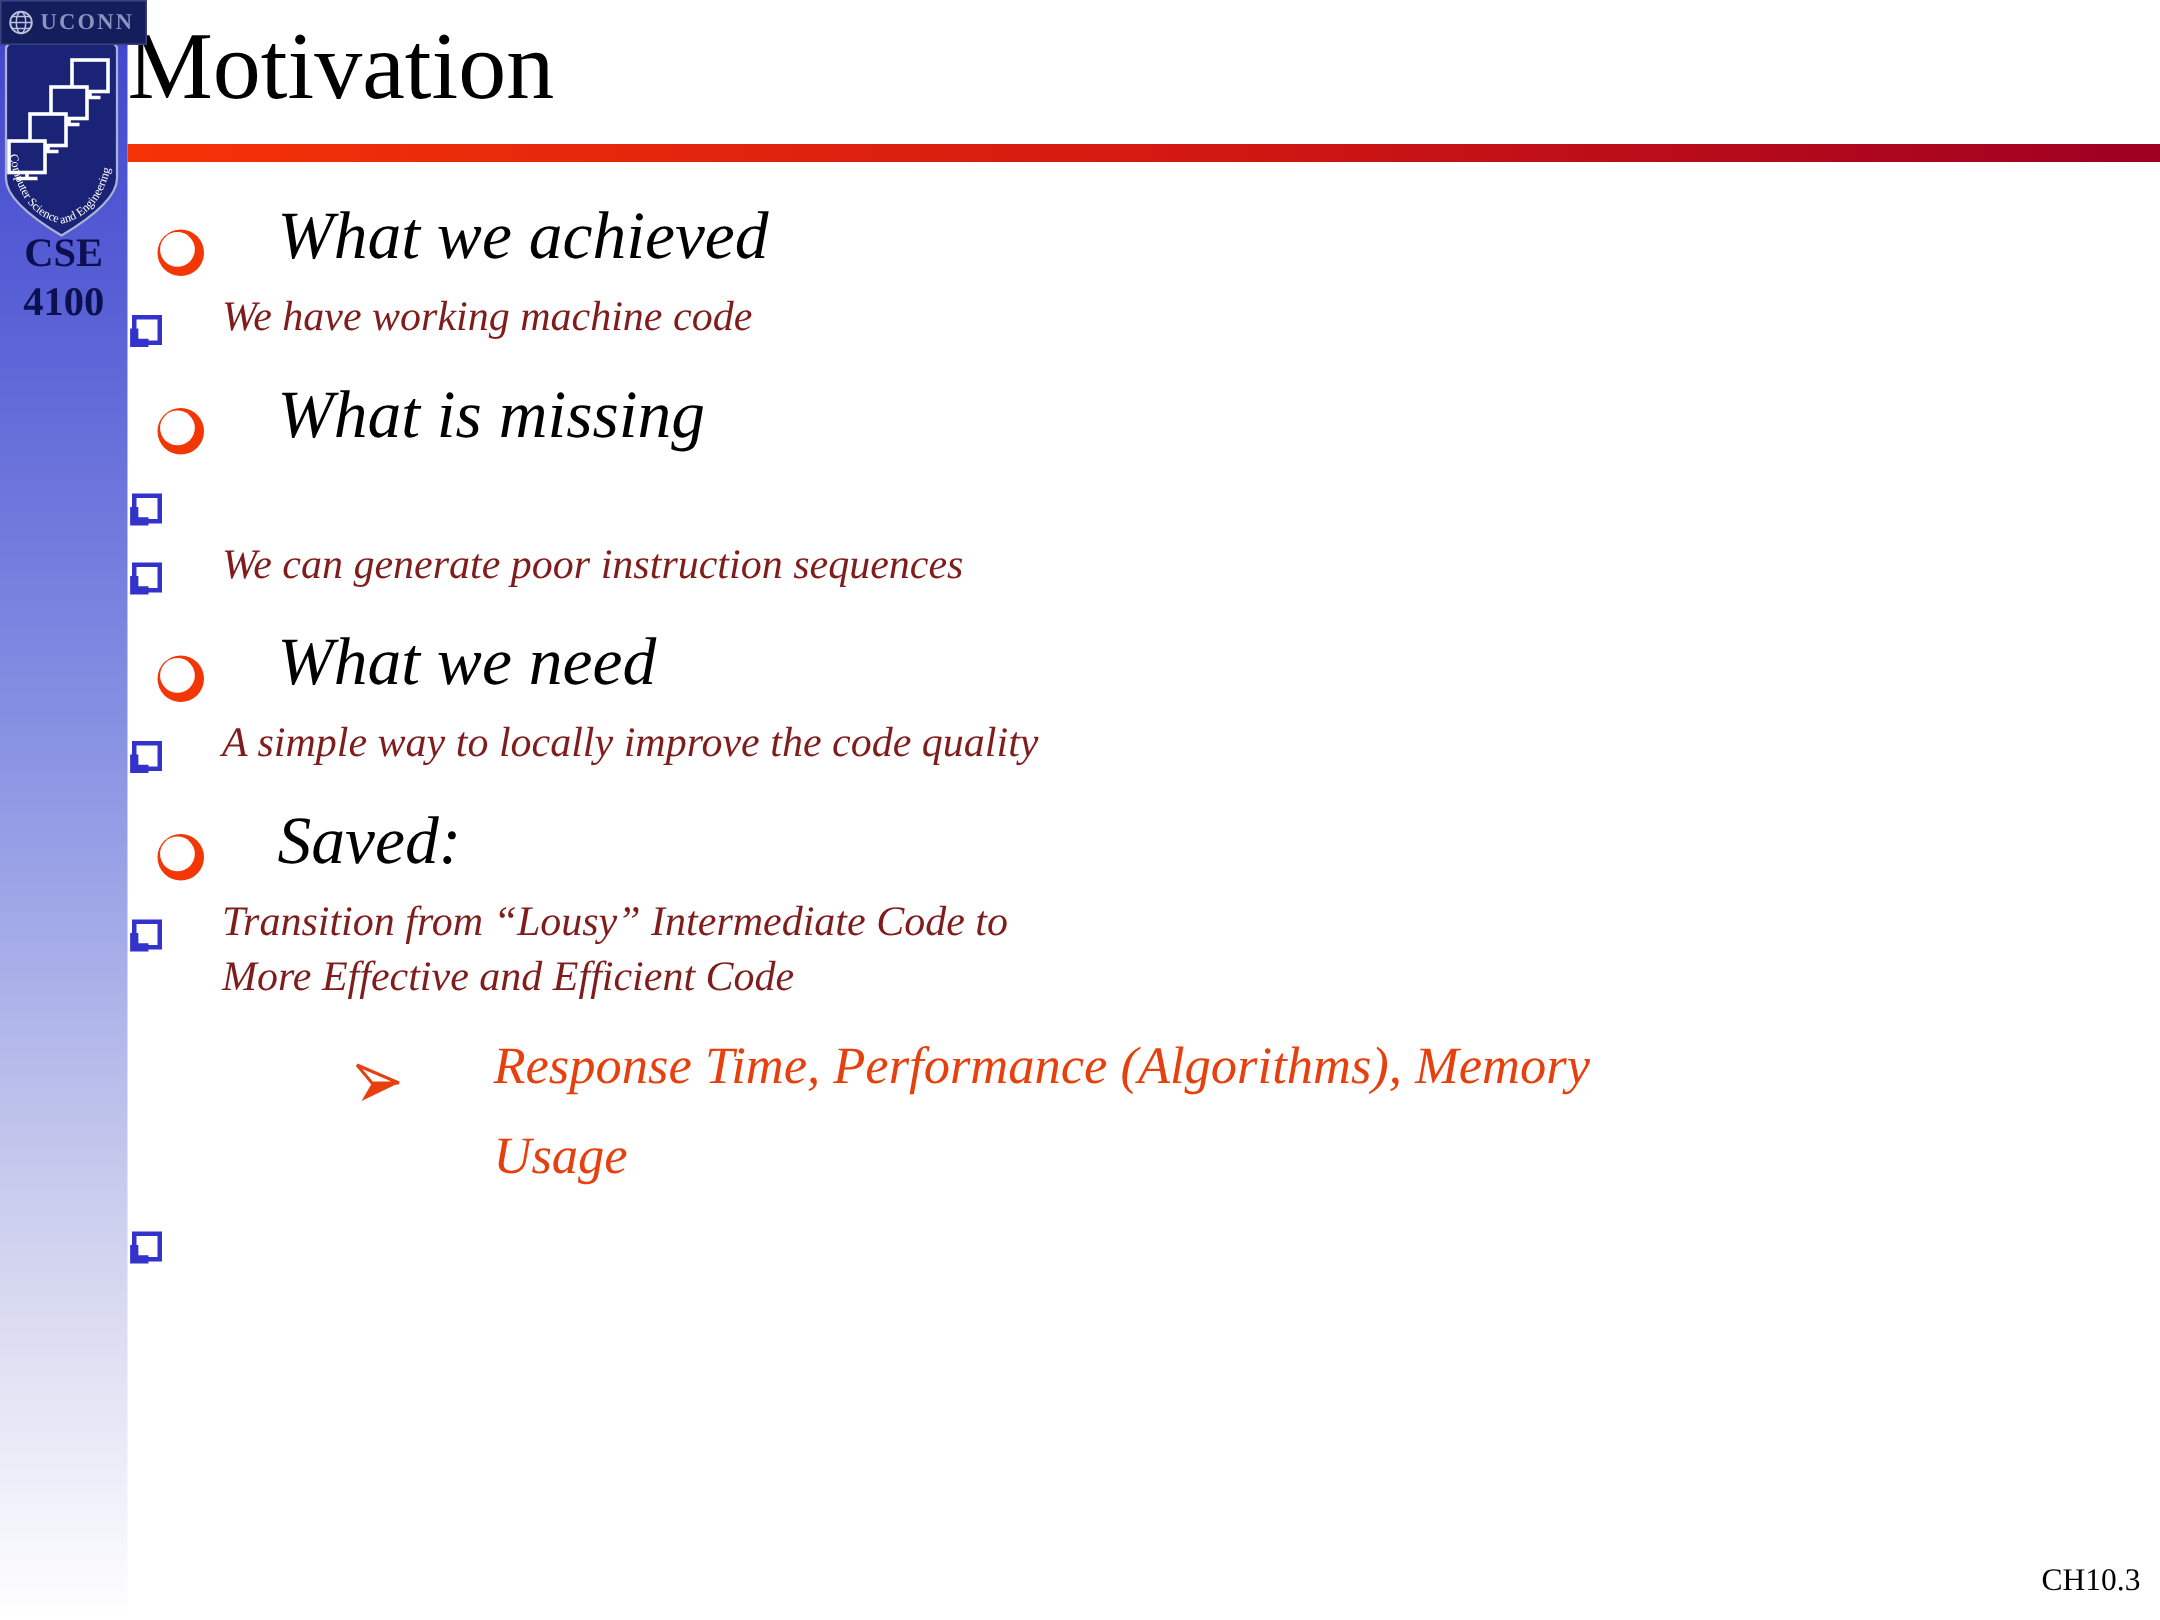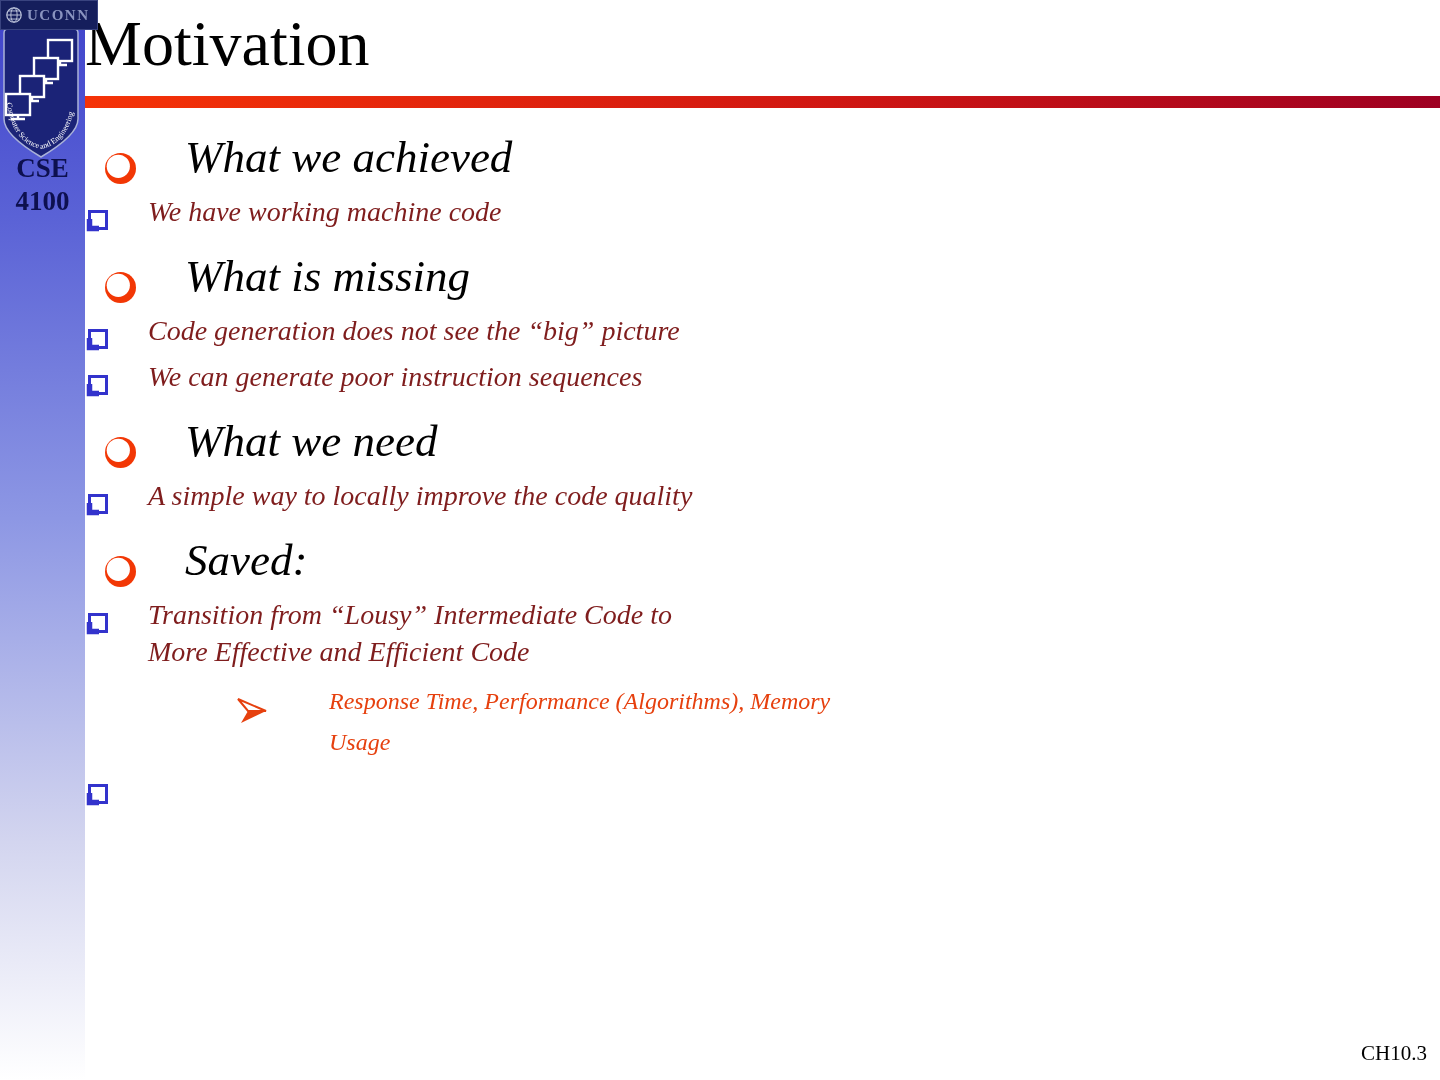--- a/index.html
+++ b/index.html
@@ -45,21 +45,21 @@
   ul.bullets li { display:flex; align-items:flex-start; }
   .bullet { flex:none; }
   .text { white-space:pre-wrap;font-style:italic; }
 
   .l1 { margin-top:10px; padding-left:18px; font-size:45px; line-height:1.4; color:#000; }
   .l1 .bullet { width:35px; height:35px; margin:14px 47px 0 0; }
 
   .l2 { margin-top:5px; font-size:28px; line-height:1.31; color:#7f1d1d; }
   .l2 .bullet { width:27px; height:27px; margin:14px 36px 0 0; }
 
-  .l3 { margin-top:11px; margin-bottom:5px; padding-left:150px; font-size:24px; line-height:1.7; color:#e6400e; }
+  .l3 { margin-top:11px; margin-bottom:5px; padding-left:150px; font-size:35px; line-height:1.7; color:#e6400e; }
   .l3 .bullet { width:34px; height:30px; margin:15px 60px 0 0; }
 
   
   .footer {
     position:absolute; right:13px; bottom:14px; font-size:21px; color:#000;
   }
 </style>
 </head>
 <body>
 
@@ -141,21 +141,20 @@
       <span class="text">What is missing</span>
     </li>
 
     <li class="l2">
       <span class="bullet">
         <svg width="27" height="27" viewBox="0 0 27 27">
             <rect x="4.5" y="3.5" width="17" height="17" fill="#ffffff" stroke="#3333cc" stroke-width="3"></rect>
             <path d="M4.5 11 L4.5 20.5 L14 20.5" fill="none" stroke="#3333cc" stroke-width="5.5"></path>
           </svg>
       </span>
-      <span class="text">Code generation does not see the “big” picture</span>
     </li>
 
     <li class="l2">
       <span class="bullet">
         <svg width="27" height="27" viewBox="0 0 27 27">
             <rect x="4.5" y="3.5" width="17" height="17" fill="#ffffff" stroke="#3333cc" stroke-width="3"></rect>
             <path d="M4.5 11 L4.5 20.5 L14 20.5" fill="none" stroke="#3333cc" stroke-width="5.5"></path>
           </svg>
       </span>
       <span class="text">We can generate poor instruction sequences</span>

